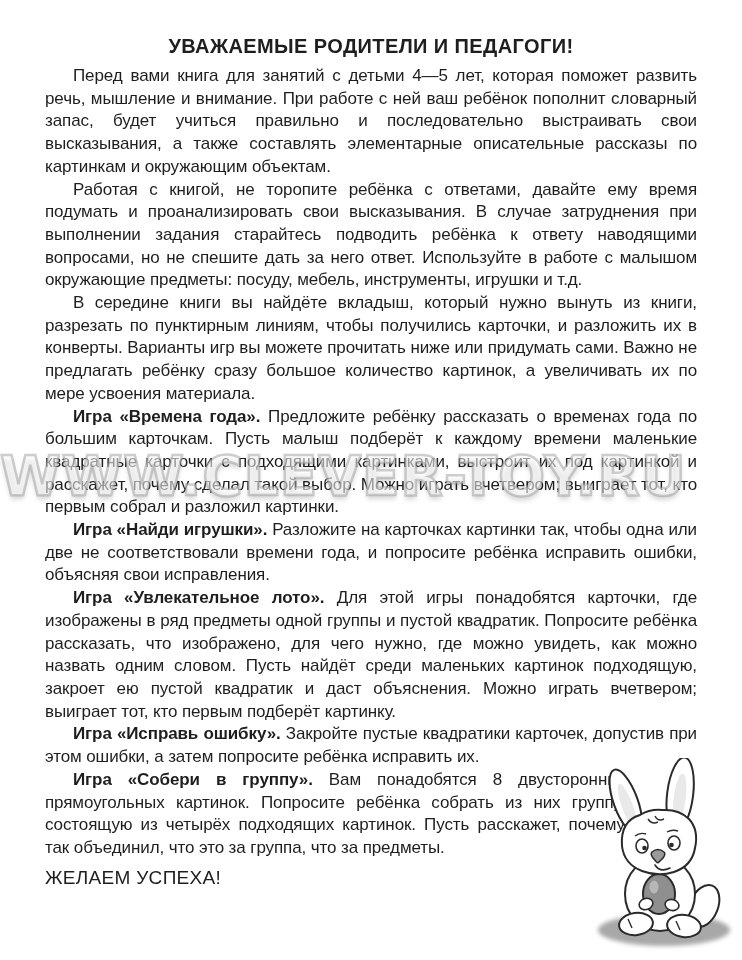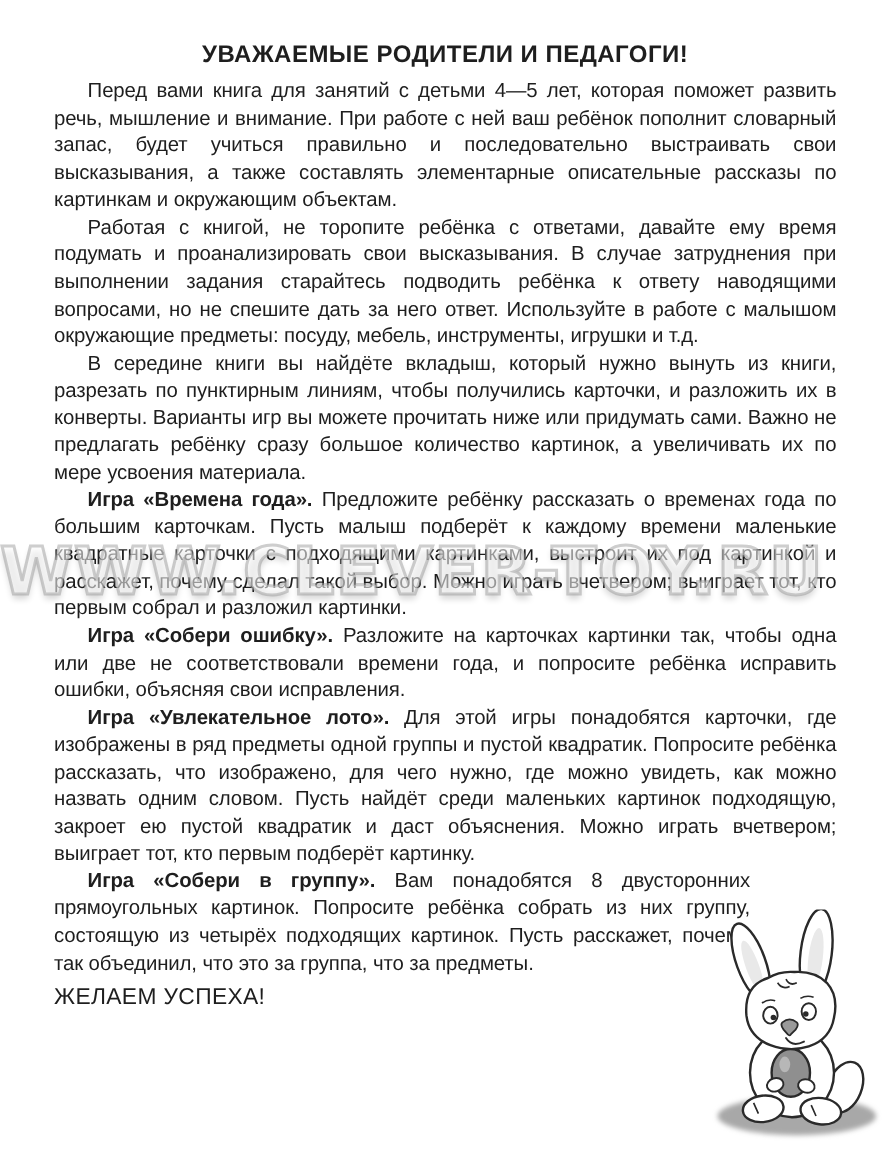--- a/index.html
+++ b/index.html
@@ -78,24 +78,25 @@
     <h1 class="page-title">УВАЖАЕМЫЕ РОДИТЕЛИ И ПЕДАГОГИ!</h1>
 
     <p class="para"><b class="lead"></b> <span>Перед вами книга для занятий с детьми 4—5 лет, которая поможет развить речь, мышление и внимание. При работе с ней ваш ребёнок пополнит словарный запас, будет учиться правильно и последовательно выстраивать свои высказывания, а также составлять элементарные описательные рассказы по картинкам и окружающим объектам.</span></p>
 
     <p class="para"><b class="lead"></b> <span>Работая с книгой, не торопите ребёнка с ответами, давайте ему время подумать и проанализировать свои высказывания. В случае затруднения при выполнении задания старайтесь подводить ребёнка к ответу наводящими вопросами, но не спешите дать за него ответ. Используйте в работе с малышом окружающие предметы: посуду, мебель, инструменты, игрушки и т.д.</span></p>
 
     <p class="para"><b class="lead"></b> <span>В середине книги вы найдёте вкладыш, который нужно вынуть из книги, разрезать по пунктирным линиям, чтобы получились карточки, и разложить их в конверты. Варианты игр вы можете прочитать ниже или придумать сами. Важно не предлагать ребёнку сразу большое количество картинок, а увеличивать их по мере усвоения материала.</span></p>
 
     <p class="para"><b class="lead">Игра «Времена года».</b> <span>Предложите ребёнку рассказать о временах года по большим карточкам. Пусть малыш подберёт к каждому времени маленькие квадратные карточки с подходящими картинками, выстроит их под картинкой и расскажет, почему сделал такой выбор. Можно играть вчетвером; выиграет тот, кто первым собрал и разложил картинки.</span></p>
 
-    <p class="para"><b class="lead">Игра «Собери ошибку».</b> <span>Разложите на карточках картинки так, чтобы одна или две не соответствовали времени года, и попросите ребёнка исправить ошибки, объясняя свои исправления.</span></p>
+    <p class="para"><b class="lead">Игра «Найди игрушки».</b> <span>Разложите на карточках картинки так, чтобы одна или две не соответствовали времени года, и попросите ребёнка исправить ошибки, объясняя свои исправления.</span></p>
 
     <p class="para"><b class="lead">Игра «Увлекательное лото».</b> <span>Для этой игры понадобятся карточки, где изображены в ряд предметы одной группы и пустой квадратик. Попросите ребёнка рассказать, что изображено, для чего нужно, где можно увидеть, как можно назвать одним словом. Пусть найдёт среди маленьких картинок подходящую, закроет ею пустой квадратик и даст объяснения. Можно играть вчетвером; выиграет тот, кто первым подберёт картинку.</span></p>
 
+    <p class="para"><b class="lead">Игра «Исправь ошибку».</b> <span>Закройте пустые квадратики карточек, допустив при этом ошибки, а затем попросите ребёнка исправить их.</span></p>
 
     <div class="bottom-section">
       <div class="bottom-text">
         <p class="para"><b class="lead">Игра «Собери в группу».</b> <span>Вам понадобятся 8 двусторонних прямоугольных картинок. Попросите ребёнка собрать из них группу, состоящую из четырёх подходящих картинок. Пусть расскажет, почему так объединил, что это за группа, что за предметы.</span></p>
         <div class="page-footer">ЖЕЛАЕМ УСПЕХА!</div>
       </div>
     </div>
   </div>
 
   <div class="watermark">WWW.CLEVER-TOY.RU</div>

